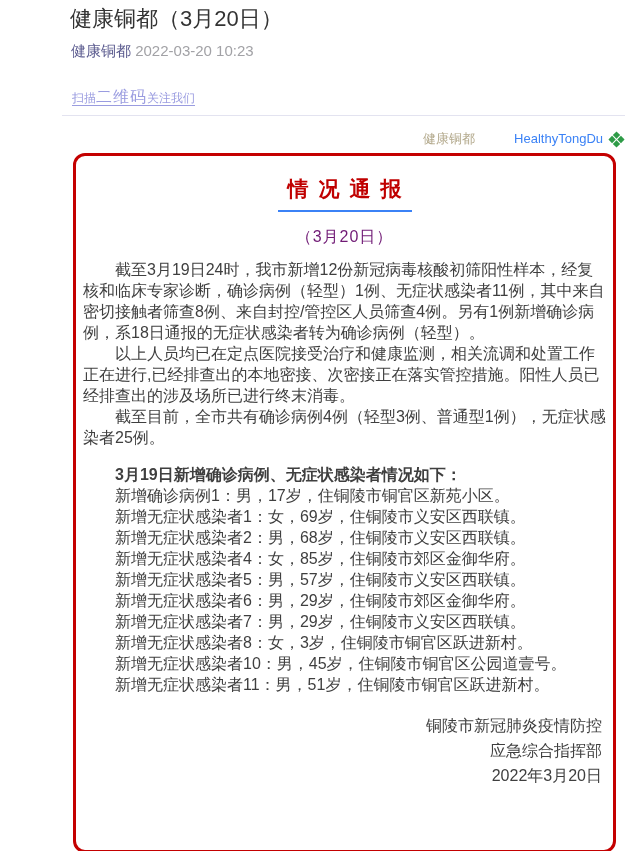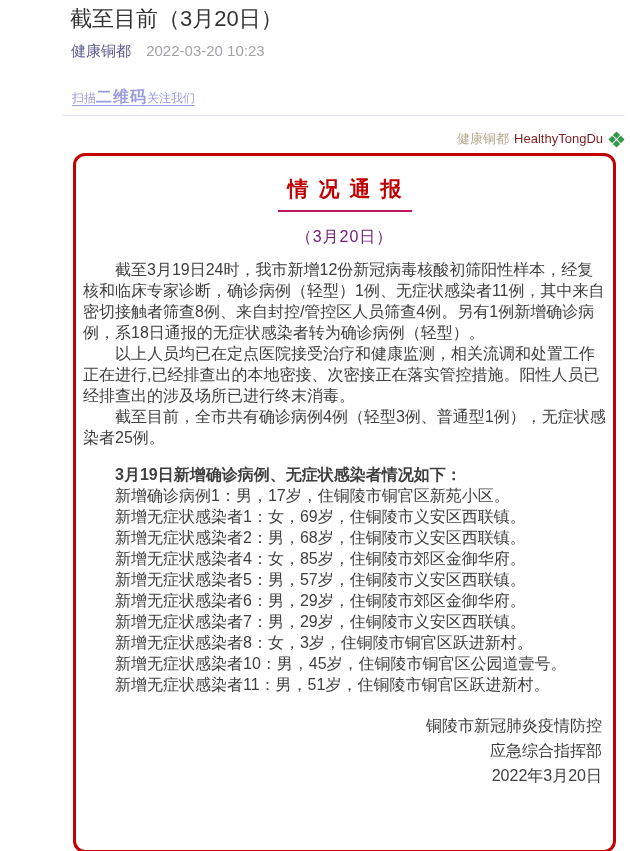--- a/index.html
+++ b/index.html
@@ -9,69 +9,69 @@
     background: #ffffff;
     font-family: "Liberation Sans", "DejaVu Sans", sans-serif;
   }
   .article-title {
     margin: 5px 0 0 70px;
     font-size: 22px; line-height: 28px;
     font-weight: 500; color: #333333;
   }
   .meta { margin: 9px 0 0 71px; font-size: 15px; line-height: 18px; }
   .account { color: #5b5b8f; font-weight: 500; text-decoration: none; cursor: pointer; }
-  .timestamp { color: #a2a2a6; margin-left: 11px; }
+  .timestamp { color: #a2a2a6; margin-left: 0; }
   .follow {
     margin: 28px 0 0 72px;
     color: #9a9ce0; font-size: 12px; line-height: 17px;
     text-decoration: underline; text-underline-offset: 3px;
     cursor: pointer; display: inline-block;
   }
-  .follow .qr { font-size: 16px; font-weight: bold; letter-spacing: 1px; }
+  .follow .qr { font-size: 16px; font-weight: normal; letter-spacing: 1px; }
   .divider { margin: 8px 0 0 62px; width: 563px; height: 0; border-top: 1px solid #e3e3f0; }
   .brand-line {
     margin: 14px 5px 0 0;
     display: flex; justify-content: flex-end; align-items: center; gap: 5px;
     font-size: 13px; line-height: 18px;
   }
   .brand-cn { color: #b3a98c; }
-  .brand-en { color: #7f1d1d; }
+  .brand-en { color: #3b82f6; margin-left: 34px; }
   .brand-logo { width: 17px; height: 17px; display: block; }
   .notice-box {
     margin: 5px 0 0 73px; width: 543px; min-height: 700px;
     border: 3px solid #c40000; border-radius: 12px;
     padding: 19px 7px 14px 7px;
     background: #ffffff;
   }
   .notice-title-wrap { text-align: center; }
   .notice-title {
     display: inline-block;
     font-size: 21px; font-weight: bold; color: #c00000;
     letter-spacing: 10px; padding: 0 0 7px 10px;
-    border-bottom: 2px solid #be185d;
+    border-bottom: 2px solid #3b82f6;
   }
   .notice-subtitle {
     text-align: center; margin-top: 15px;
     font-size: 16px; color: #701a75; letter-spacing: 1px;
   }
   .notice-body {
     margin-top: 11px;
     font-size: 16px; line-height: 21px; color: #3f3f3f;
   }
   .notice-body p { margin: 0; text-indent: 2em; }
   .notice-body p.section-heading { margin-top: 16px; font-weight: bold; }
   .signature { margin-top: 20px; text-align: right; }
   .signature p { text-indent: 0; margin: 4px; line-height: 21px; }
 </style>
 </head>
 <body>
 
 <div class="page">
 
-  <h1 class="article-title">截至目前（3月20日）</h1>
+  <h1 class="article-title">健康铜都（3月20日）</h1>
 
   <div class="meta">
     <a class="account">健康铜都</a>
     <span class="timestamp">2022-03-20 10:23</span>
   </div>
 
   <div>
     <a class="follow"><span>扫描</span><span class="qr">二维码</span><span>关注我们</span></a>
   </div>
 

